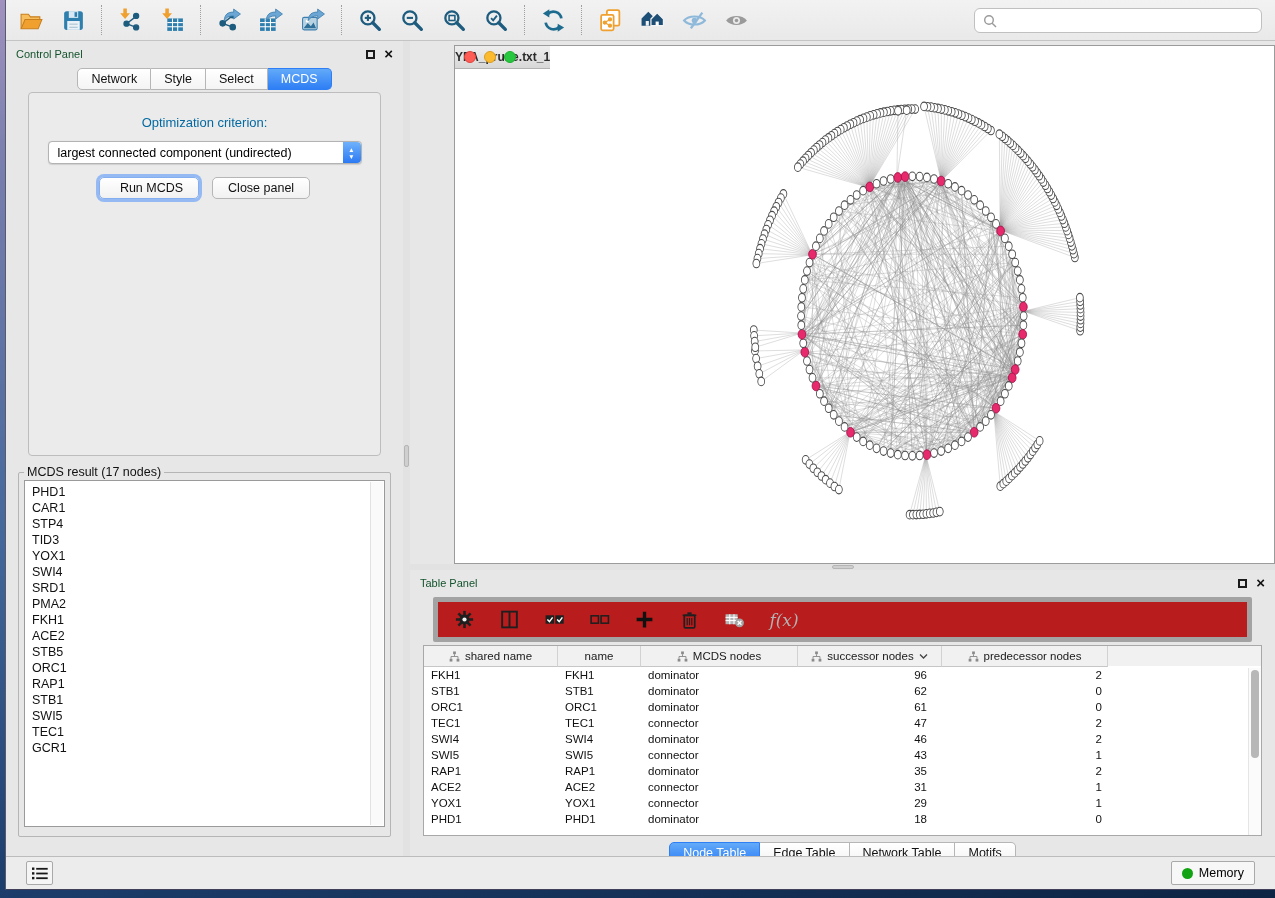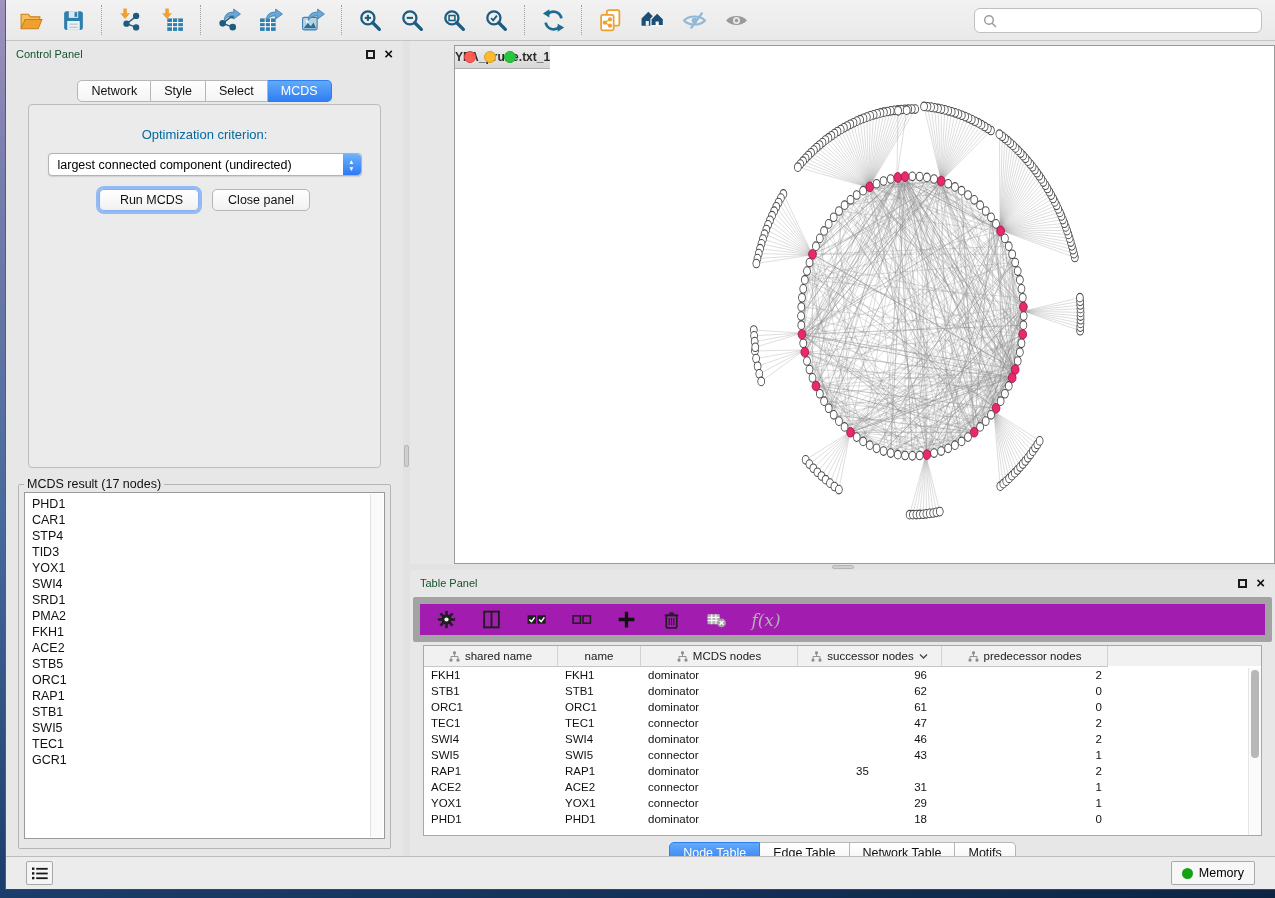--- a/index.html
+++ b/index.html
@@ -37,21 +37,21 @@
   .float-box { width:9px; height:9px; border:2px solid #1b1b1b; display:inline-block; cursor:pointer; }
   .close-x { font-weight:900; font-size:15px; line-height:10px; color:#111; cursor:pointer; }
 
   .seg { display:inline-flex; }
   .seg .tab { padding:2px 13px; font-size:12.5px; background:linear-gradient(#ffffff,#f4f4f4);
     border:1px solid #b6b6b6; border-left:none; color:#111; cursor:pointer; line-height:16px; }
   .seg .tab:first-child { border-left:1px solid #b6b6b6; border-radius:5px 0 0 5px; }
   .seg .tab:last-child { border-radius:0 5px 5px 0; }
   .seg .tab.active { background:linear-gradient(#62aaf9,#2e7ef5); color:#fff; border-color:#2e7ef5; }
 
-  .cp-tabs { text-align:center; height:26px; flex:none; position:relative; z-index:2; margin-top:13px; }
+  .cp-tabs { text-align:center; height:26px; flex:none; position:relative; z-index:2; margin-top:1px; }
   .cp-content { margin:-2px 22px 0; height:364px; flex:none; background:#ebebeb;
     border:1px solid #bdbdbd; border-radius:4px; text-align:center; padding-top:22px; }
   .opt-label { font-size:13px; color:#0369a1; margin-bottom:11px; }
   .dropdown { width:314px; height:23px; margin:0 auto; background:#fff;
     border:1px solid #b3b3b3; border-radius:4px; display:flex; align-items:center;
     padding-left:9px; font-size:12.5px; position:relative; cursor:pointer;
     box-shadow:0 0.5px 1px rgba(0,0,0,.12); text-align:left; }
   .stepper { position:absolute; right:0; top:0; bottom:0; width:18px;
     background:linear-gradient(#6fb2fb,#2c7af4); border-radius:0 4px 4px 0; color:#fff;
     font-size:7.5px; line-height:7px; display:flex; flex-direction:column;
@@ -89,22 +89,22 @@
   .lights { position:absolute; left:9px; top:5px; display:flex; gap:8px; }
   .light { width:12px; height:12px; border-radius:50%; cursor:pointer; }
   .light.red { background:#fd5d55; border:1px solid #e0443e; }
   .light.yellow { background:#fcbb2f; border:1px solid #d89e24; }
   .light.green { background:#27c83f; border:1px solid #1eae30; }
   .net-canvas { flex:1; background:#fff; }
   .net-canvas svg { width:100%; height:100%; display:block; }
 
   
   .table-panel { flex:1; background:#e7e7e7; display:flex; flex-direction:column; min-height:0; }
-  .tp-toolbar { margin:1px 3px 3px; height:45px; flex:none; background:#a21caf;
-    border:7px solid #a3a3a3; border-radius:2px; display:flex; align-items:center;
+  .tp-toolbar { margin:1px 23px 3px; height:45px; flex:none; background:#b91c1c;
+    border:5px solid #a3a3a3; border-radius:2px; display:flex; align-items:center;
     padding-left:14px; gap:21px; }
   .tp-btn { width:24px; height:24px; display:flex; align-items:center; justify-content:center; cursor:pointer; }
   .tp-btn svg { width:21px; height:21px; }
   .fx-label { font-family:"DejaVu Serif", serif; font-style:italic; font-size:17px; color:#b3b3b3; }
 
   .tp-table { margin:0 13px; background:#fff; border:1px solid #a8a8a8; position:relative;
     height:191px; flex:none; overflow:hidden; }
   .t-header { display:flex; height:21px; background:#f1f1f1; font-size:11.5px; color:#1a1a1a; }
   .t-cell-h { display:flex; align-items:center; justify-content:center; gap:5px;
     border-right:1px solid #d2d2d2; border-bottom:1px solid #c6c6c6; height:21px; cursor:pointer; }
@@ -1411,21 +1411,21 @@
                 <div class="t-cell text" style="width: 134px; flex: 0 0 auto;">SWI5</div>
                 <div class="t-cell text" style="width: 83px; flex: 0 0 auto;">SWI5</div>
                 <div class="t-cell text" style="width: 157px; flex: 0 0 auto;">connector</div>
                 <div class="t-cell num" style="width: 144px; flex: 0 0 auto; padding-right: 15px;">43</div>
                 <div class="t-cell num" style="width: 166px; flex: 0 0 auto; padding-right: 6px;">1</div>
               </div>
               <div class="t-row">
                 <div class="t-cell text" style="width: 134px; flex: 0 0 auto;">RAP1</div>
                 <div class="t-cell text" style="width: 83px; flex: 0 0 auto;">RAP1</div>
                 <div class="t-cell text" style="width: 157px; flex: 0 0 auto;">dominator</div>
-                <div class="t-cell num" style="width: 144px; flex: 0 0 auto; padding-right: 15px; text-align: center;">35</div>
+                <div class="t-cell num" style="width: 144px; flex: 0 0 auto; padding-right: 15px;">35</div>
                 <div class="t-cell num" style="width: 166px; flex: 0 0 auto; padding-right: 6px;">2</div>
               </div>
               <div class="t-row">
                 <div class="t-cell text" style="width: 134px; flex: 0 0 auto;">ACE2</div>
                 <div class="t-cell text" style="width: 83px; flex: 0 0 auto;">ACE2</div>
                 <div class="t-cell text" style="width: 157px; flex: 0 0 auto;">connector</div>
                 <div class="t-cell num" style="width: 144px; flex: 0 0 auto; padding-right: 15px;">31</div>
                 <div class="t-cell num" style="width: 166px; flex: 0 0 auto; padding-right: 6px;">1</div>
               </div>
               <div class="t-row">

